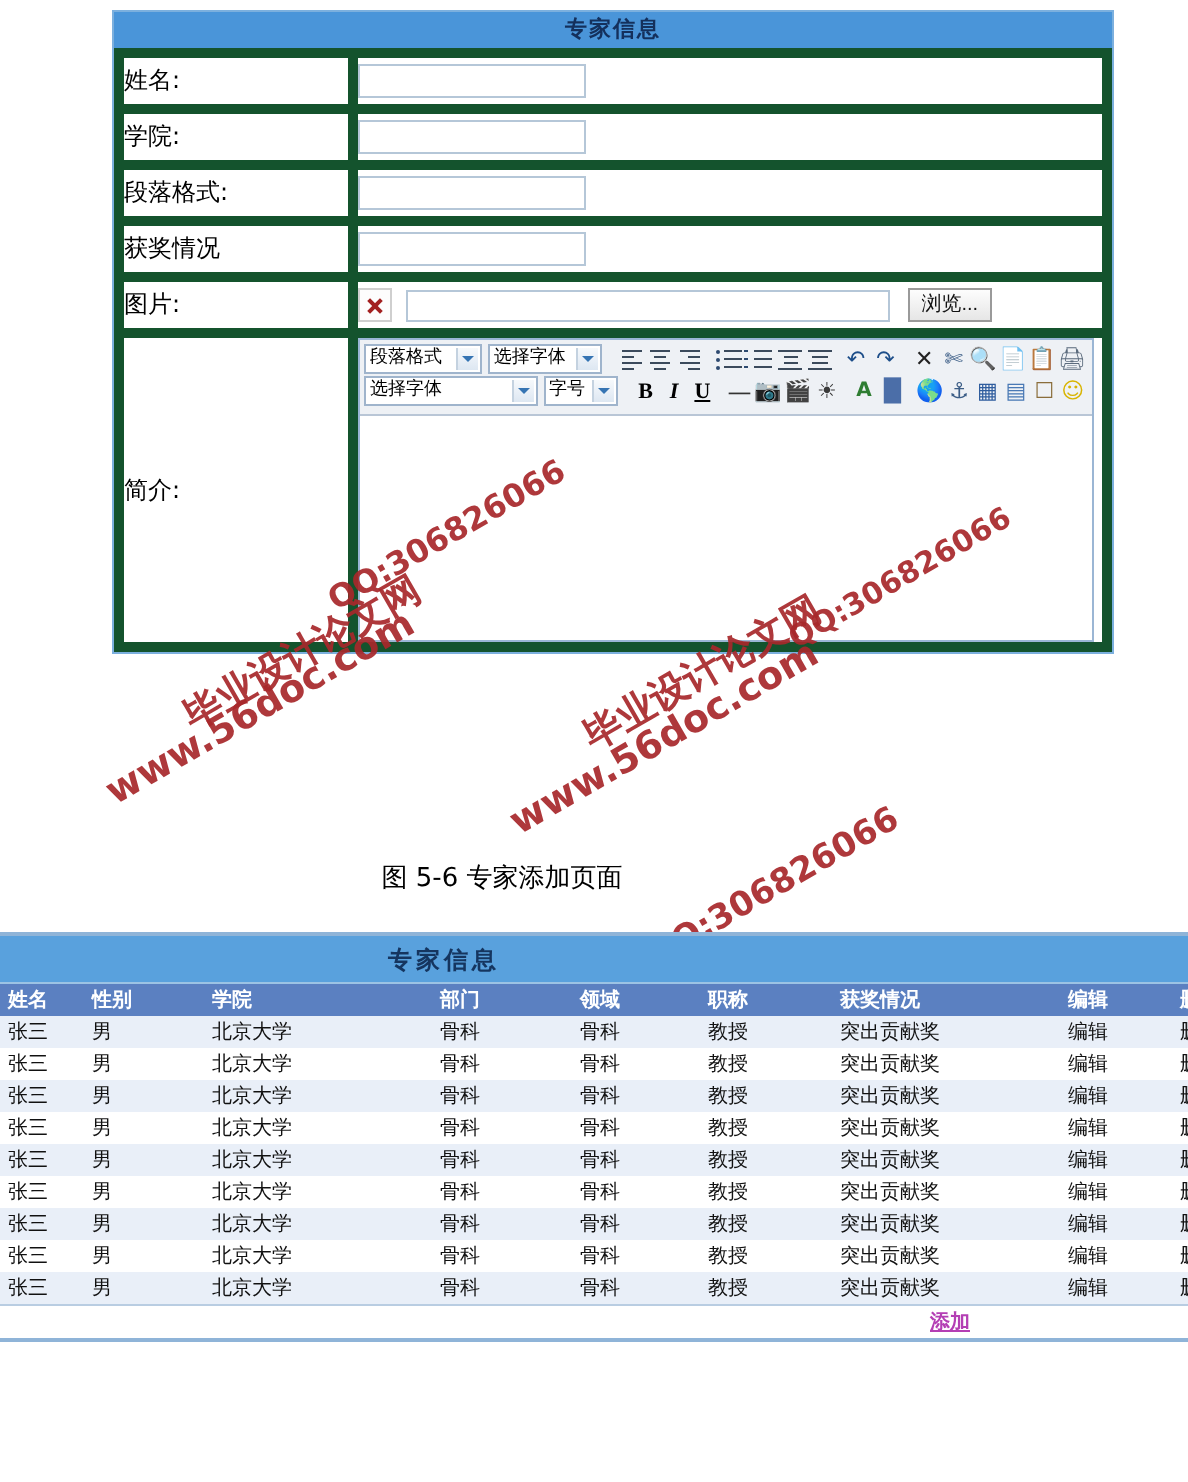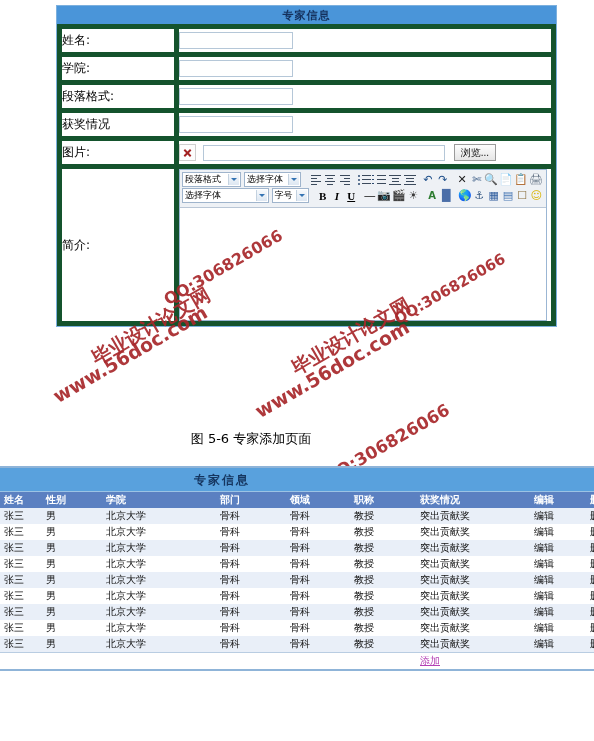--- a/index.html
+++ b/index.html
@@ -283,21 +283,21 @@
     background: #ffffff;
     height: 18px;
     border-top: 1px solid #b9cde2;
   }
   .addlink {
     color: #b43fb4;
     text-decoration: underline;
     font-size: 10px;
     cursor: pointer;
   }
-  .addcell { text-align: left; padding-left: 0; }
+  .addcell { text-align: center; padding-left: 0; font-weight: bold; }
 
   
   .wm {
     position: absolute;
     color: #a8282b;
     font-weight: bold;
     font-family: "DejaVu Sans", "Liberation Sans", sans-serif;
     white-space: nowrap;
     transform-origin: left bottom;
     pointer-events: none;

